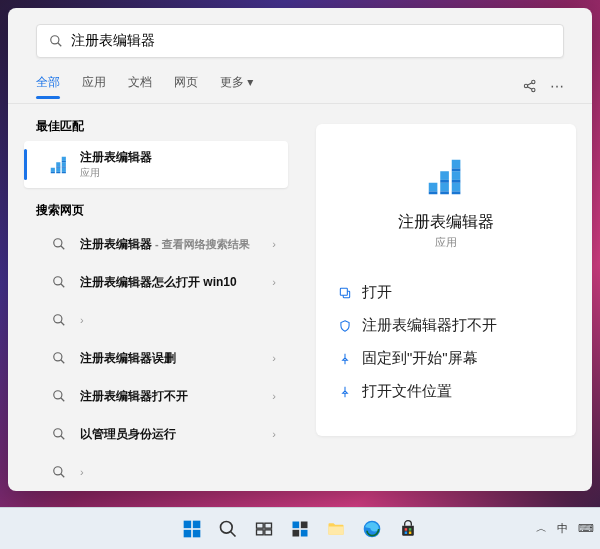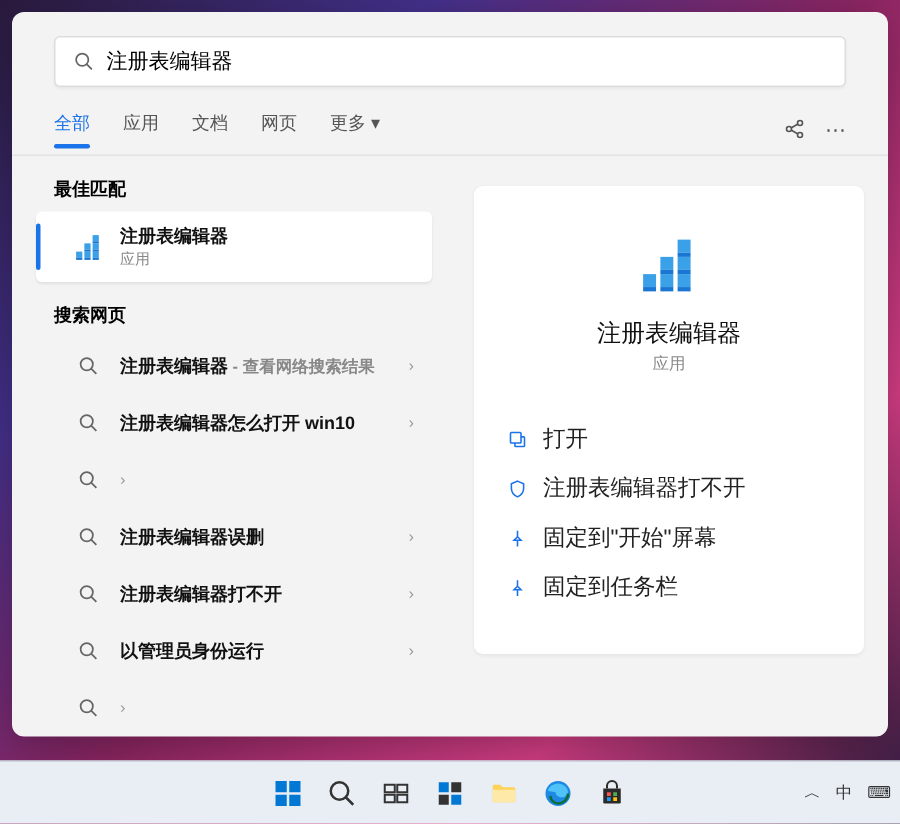--- a/index.html
+++ b/index.html
@@ -239,21 +239,21 @@
                 </svg>
               </span>
             <span>固定到"开始"屏幕</span>
           </div>
           <div class="action">
             <span class="aicon">
                 <svg width="14" height="14" viewBox="0 0 24 24" fill="none" stroke="currentColor" stroke-width="1.8">
                   <path d="M12 3v7l4 4H8l4-4V3zM12 14v7"></path>
                 </svg>
               </span>
-            <span>固定到任务栏</span>
+            <span>打开文件位置</span>
           </div>
         </div>
       </div>
     </div>
   </div>
 </div>
 
 <div class="taskbar">
   <div class="tb-item">
     <svg width="20" height="20" viewBox="0 0 24 24">

